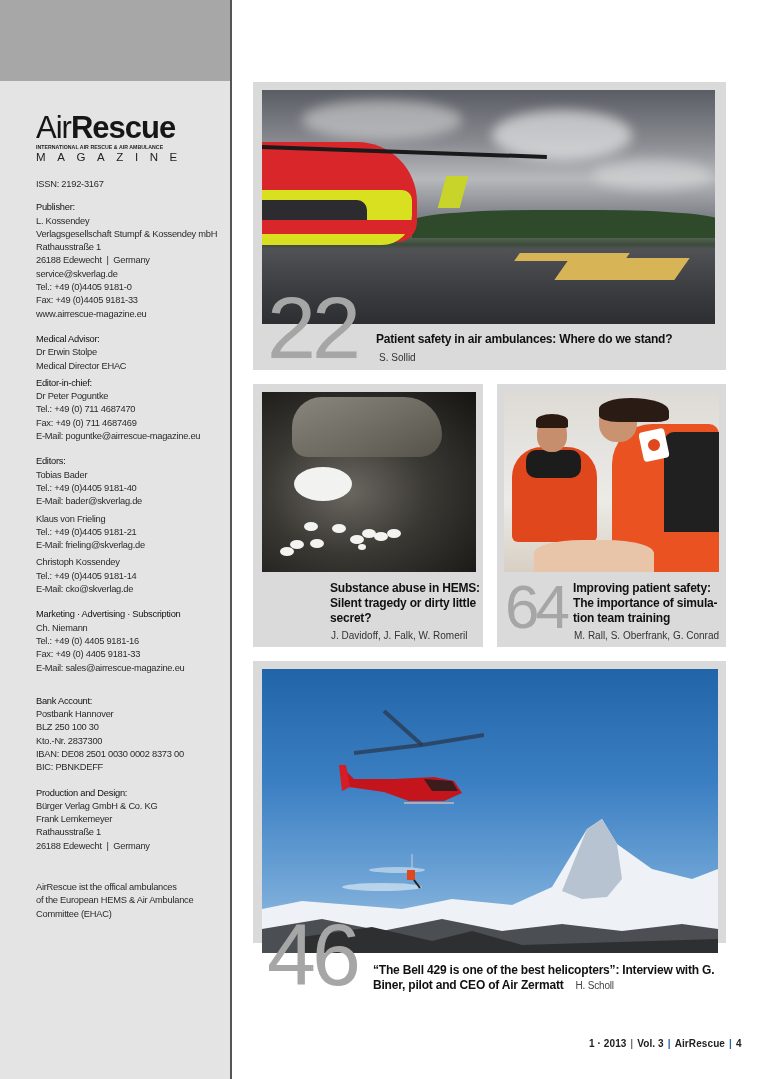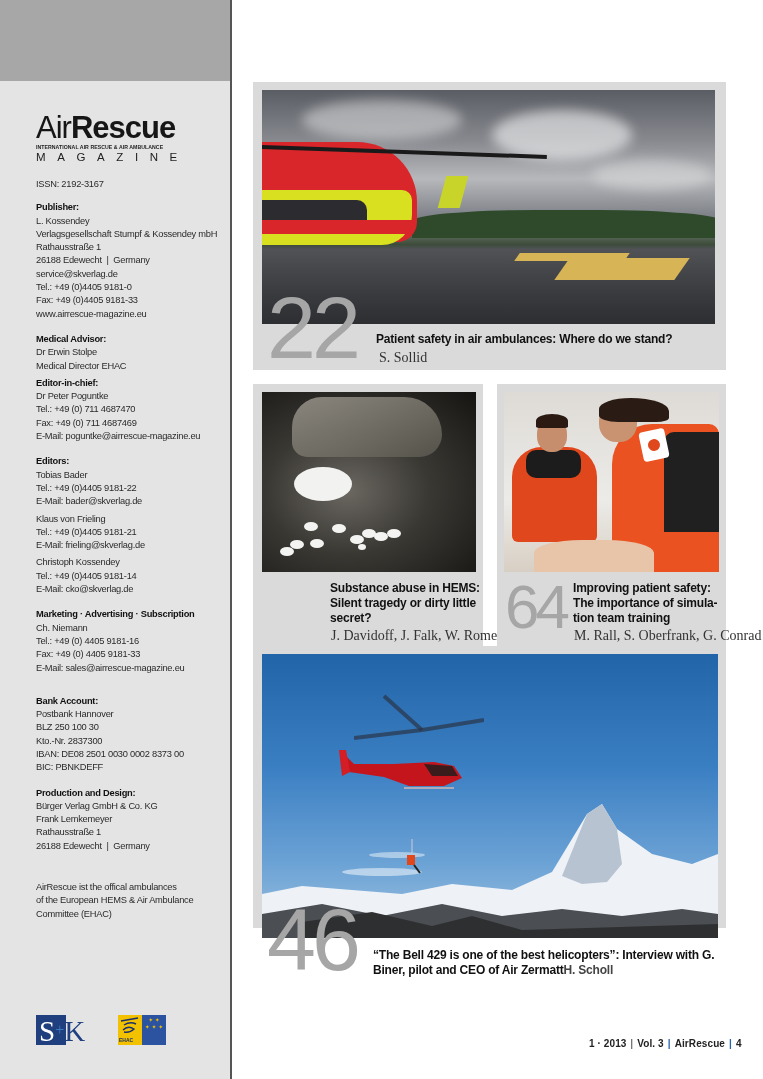--- a/index.html
+++ b/index.html
@@ -10,21 +10,21 @@
     .sidebar { position: absolute; left: 0; top: 0; width: 232px; height: 1079px; background: #e4e4e4; border-right: 2px solid #555; }
     .sidebar-top { position: absolute; left: 0; top: 0; width: 230px; height: 81px; background: #a7a7a7; }
     .sb-inner { position: absolute; left: 36px; top: 113px; width: 190px; color: #2a2a2a; font-size: 9.3px; line-height: 13.3px; letter-spacing: -0.25px; font-family: "Liberation Sans", sans-serif; }
     .sb-inner * { font-stretch: condensed; }
     .logo-word { font-size: 31px; line-height: 30px; letter-spacing: -1px; color: #161616; white-space: nowrap; }
     .logo-word .air { font-weight: 400; }
     .logo-word .rescue { font-weight: 700; }
     .logo-sub { font-size: 5.2px; line-height: 7px; font-weight: 700; letter-spacing: 0.05px; color: #222; white-space: nowrap; margin-top: 1px; }
     .logo-mag { font-size: 11.5px; line-height: 13px; letter-spacing: 11.6px; color: #222; white-space: nowrap; }
     .sb-block { margin-top: 10px; }
-    .sb-block .heading { font-weight: 700; color: #111; }
+    .sb-block .heading { font-weight: 400; color: #111; }
     .sb-line { white-space: nowrap; }
     .sb-sub { margin-top: 4px; }
     .rate-table { display: grid; grid-template-columns: 92px 50px 42px; }
     .rate-table .r { text-align: right; }
     .official { margin-top: 28px; }
     .logos { position: absolute; left: 36px; top: 1015px; display: flex; gap: 20px; align-items: center; }
     .sk-logo { width: 62px; height: 30px; position: relative; }
     .sk-logo .sq { position: absolute; left: 0; top: 0; width: 30px; height: 30px; background: #1f3f7f; }
     .sk-logo .txt { position: absolute; left: 3px; top: 0; font-family: "Liberation Serif", serif; font-size: 29px; line-height: 30px; color: #fff; white-space: nowrap; }
     .sk-logo .txt .k { color: #1f3f7f; }
@@ -32,22 +32,22 @@
     .ehac-logo { display: flex; height: 30px; }
     .ehac-logo .y { width: 24px; height: 30px; background: #f2c200; position: relative; }
     .ehac-logo .y span { position: absolute; bottom: 2px; left: 1px; font-size: 5px; font-weight: 700; color: #1a2f6e; }
     .ehac-logo .b { width: 24px; height: 30px; background: #2b53a0; position: relative; color: #f2c200; font-size: 6px; text-align: center; line-height: 7px; padding-top: 2px; }
 
     
     .panel { position: absolute; background: #dadada; }
     .photo { position: absolute; overflow: hidden; }
     .big-num { position: absolute; font-family: "Liberation Sans", sans-serif; font-stretch: condensed; color: #a6a6a6; font-weight: 400; letter-spacing: -4px; line-height: 1; }
     .art-title { position: absolute; font-weight: 700; color: #111; font-size: 12px; line-height: 15px; letter-spacing: -0.2px; }
-    .art-author { position: absolute; color: #333; font-size: 14px; line-height: 11px; white-space: nowrap; font-family: Liberation Serif, serif; }
-    .art-author-inline { font-weight: 700; font-size: 12px; color: #444; margin-left: 0; }
+    .art-author { position: absolute; color: #333; font-size: 10px; line-height: 11px; white-space: nowrap; }
+    .art-author-inline { font-weight: 400; font-size: 10px; color: #444; margin-left: 12px; }
 
     
     #p22 { left: 253px; top: 82px; width: 473px; height: 288px; }
     #p22 .photo { left: 9px; top: 8px; width: 453px; height: 234px; background: linear-gradient(180deg, #5a5d64 0%, #888a90 22%, #b6b8bb 38%, #7a7d84 55%, #5d6a5e 62%, #3d4c3a 66%, #505256 68%, #3b3d41 85%, #2c2e32 100%); }
     #p22 .cloud { position: absolute; border-radius: 50%; background: rgba(220,220,220,0.55); filter: blur(6px); }
     #p22 .pad { position: absolute; background: #d7b557; transform: skewX(-35deg); }
     #p22 .heli-body { position: absolute; left: 0; top: 52px; width: 155px; height: 100px; background: #d8262a; border-radius: 0 60px 20px 0; }
     #p22 .heli-yellow { position: absolute; left: 0; top: 100px; width: 150px; height: 55px; background: #d8e020; border-radius: 0 10px 30px 0; }
     #p22 .heli-stripe { position: absolute; left: 0; top: 130px; width: 150px; height: 14px; background: #d8262a; }
     #p22 .heli-window { position: absolute; left: 0; top: 110px; width: 105px; height: 32px; background: #2c2c30; border-radius: 0 10px 10px 0; }
@@ -80,21 +80,21 @@
     #p35 .head2 { position: absolute; left: 95px; top: 10px; width: 38px; height: 40px; background: #c99372; border-radius: 45%; }
     #p35 .hair2 { position: absolute; left: 95px; top: 6px; width: 70px; height: 24px; background: #2a1b14; border-radius: 50% 60% 20% 30%; }
     #p35 .badge { position: absolute; left: 137px; top: 38px; width: 26px; height: 30px; background: #fff; border-radius: 4px; transform: rotate(-12deg); }
     #p35 .badge::after { content: ""; position: absolute; left: 7px; top: 9px; width: 12px; height: 12px; background: #e1471c; border-radius: 50%; }
     #p35 .manikin { position: absolute; left: 30px; top: 148px; width: 120px; height: 32px; background: #e8c4a8; border-radius: 40% 40% 0 0; }
     #p35 .big-num { left: 8px; top: 192px; font-size: 62px; }
     #p35 .art-title { left: 76px; top: 197px; width: 150px; }
     #p35 .art-author { left: 77px; top: 246px; }
 
     
-    #p46 { left: 253px; top: 646px; width: 473px; height: 282px; }
+    #p46 { left: 253px; top: 661px; width: 473px; height: 282px; }
     #p46 .photo { left: 9px; top: 8px; width: 456px; height: 284px; background: linear-gradient(180deg, #2264a8 0%, #3b7fc3 40%, #6ea4d6 75%, #9fc2e0 100%); }
     #p46 .mountain { position: absolute; left: 0; top: 0; width: 456px; height: 284px; }
     #p46 .heli { position: absolute; left: 62px; top: 88px; width: 165px; height: 50px; }
     #p46 .big-num { left: 14px; top: 250px; font-size: 88px; }
     #p46 .art-title { left: 120px; top: 302px; width: 345px; }
 
     
     .footer { position: absolute; left: 589px; top: 1038px; font-size: 10px; font-weight: 700; color: #222; white-space: nowrap; letter-spacing: 0.1px; text-align: center; }
     .footer .sep { color: #222; margin: 0 4px; font-weight: 400; }
     .footer .sep.blue { color: #2a64b0; font-weight: 700; }
@@ -141,21 +141,21 @@
       <div class="sb-line">Dr Peter Poguntke</div>
       <div class="sb-line">Tel.: +49 (0) 711 4687470</div>
       <div class="sb-line">Fax: +49 (0) 711 4687469</div>
       <div class="sb-line">E-Mail: poguntke@airrescue-magazine.eu</div>
     </div>
 
     <div class="sb-block" style="margin-top:12px">
       <div class="heading">Editors:</div>
       <div>
         <div class="sb-line">Tobias Bader</div>
-        <div class="sb-line">Tel.: +49 (0)4405 9181-22</div>
+        <div class="sb-line">Tel.: +49 (0)4405 9181-40</div>
         <div class="sb-line">E-Mail: bader@skverlag.de</div>
       </div>
       <div class="sb-sub">
         <div class="sb-line">Klaus von Frieling</div>
         <div class="sb-line">Tel.: +49 (0)4405 9181-21</div>
         <div class="sb-line">E-Mail: frieling@skverlag.de</div>
       </div>
       <div class="sb-sub">
         <div class="sb-line">Christoph Kossendey</div>
         <div class="sb-line">Tel.: +49 (0)4405 9181-14</div>
@@ -189,35 +189,20 @@
       <div class="sb-line" style="white-space:pre">26188 Edewecht  |  Germany</div>
     </div>
 
     <div class="official">
       <div class="sb-line">AirRescue ist the offical ambulances</div>
       <div class="sb-line">of the European HEMS &amp; Air Ambulance</div>
       <div class="sb-line">Committee (EHAC)</div>
     </div>
   </div>
 
-  <div class="logos">
-    <div class="sk-logo">
-      <div class="sq"></div>
-      <div class="txt"><span>S</span><span class="plus">+</span><span class="k">K</span></div>
-    </div>
-    <div class="ehac-logo">
-      <div class="y">
-        <svg width="24" height="22" viewBox="0 0 24 22">
-            <path d="M3 6 L20 3 M6 10 Q12 6 18 9 M5 15 Q10 10 16 14 Q12 18 6 17" stroke="#1a2f6e" stroke-width="1.4" fill="none"></path>
-          </svg>
-        <span>EHAC</span>
-      </div>
-      <div class="b">✦ ✦<br>✦ ✦ ✦</div>
-    </div>
-  </div>
 </aside>
 
 <section class="panel" id="p22">
   <div class="photo">
     <div class="cloud" style="left:40px;top:10px;width:160px;height:40px"></div>
     <div class="cloud" style="left:230px;top:20px;width:140px;height:50px;background:rgba(245,245,245,0.6)"></div>
     <div class="cloud" style="left:330px;top:70px;width:120px;height:30px"></div>
     <div class="treeline"></div>
     <div class="pad" style="left:300px;top:168px;width:120px;height:22px"></div>
     <div class="pad" style="left:255px;top:163px;width:110px;height:8px"></div>

